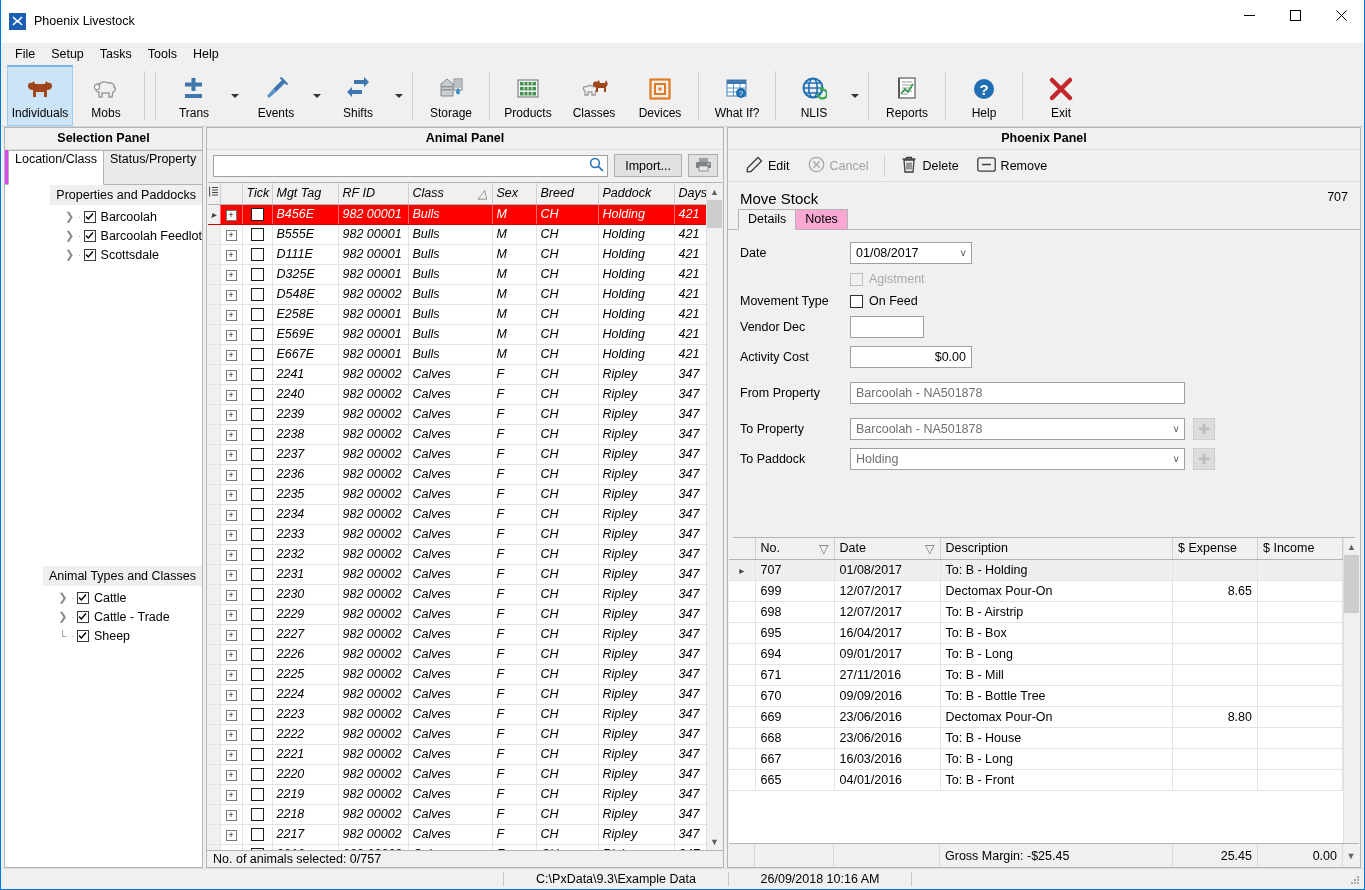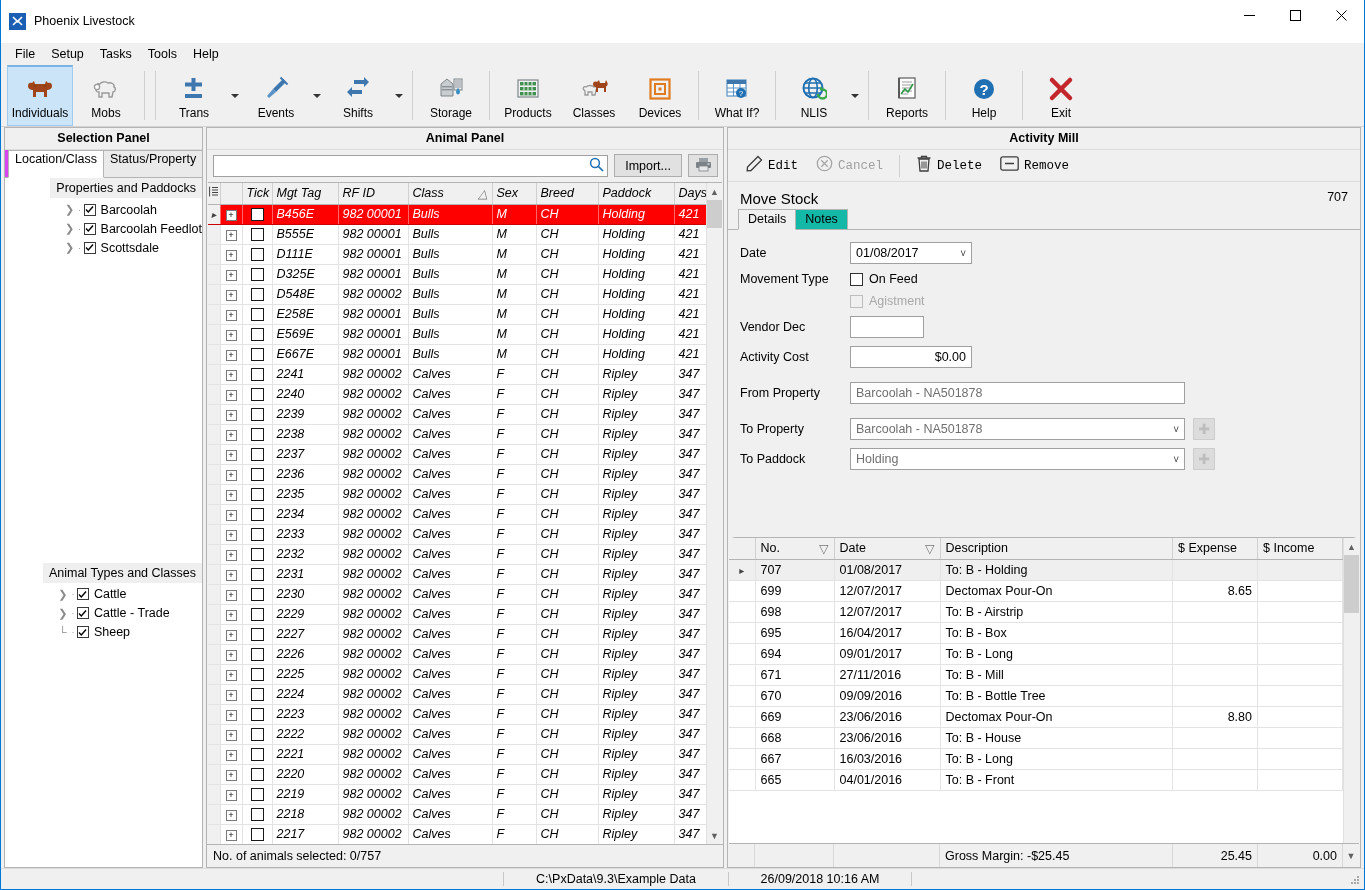--- a/index.html
+++ b/index.html
@@ -85,21 +85,21 @@
 
   .panel { background: #f0f0f0; border: 1px solid #b4b4b4; display: flex; flex-direction: column; }
   .panel-title {
     text-align: center; font-weight: bold; font-size: 12.5px;
     padding: 3px 0 4px 0; background: #f0f0f0;
     border-bottom: 1px solid #dcdcdc;
   }
 
   
   .sel-panel { width: 199px; min-width: 199px; }
-  .tabs-row { display: flex; padding-left: 3px; background: #d946ef; height: 28px; }
+  .tabs-row { display: flex; padding-left: 3px; background: #d946ef; height: 35px; }
   .tab {
     padding: 1px 6px 2px 6px; font-size: 12.5px;
     border: 1px solid #b4b4b4; border-bottom: none;
     background: #eaeaea; margin-right: -1px; cursor: default;
   }
   .tab.active { background: #ffffff; border-bottom: 1px solid #ffffff; position: relative; z-index:2;}
   .sel-body {
     flex: 1; background: #ffffff; border-top: 1px solid #b4b4b4;
     display: flex; flex-direction: column; overflow: hidden; margin-top: -1px; align-items: flex-end;
   }
@@ -177,47 +177,47 @@
   .rowarrow { color:#444; font-size: 10px; }
   .vscroll {
     width: 16px; background: #f0f0f0; border-left: 1px solid #e0e0e0;
     display: flex; flex-direction: column; align-items: center;
     justify-content: space-between; flex: 0 0 auto;
   }
   .vs-btn { width:16px; height:17px; display:flex;align-items:center;justify-content:center;background:#f0f0f0;color:#606060;font-size:9px;}
   .vs-track { flex:1; width:16px; background:#f0f0f0; position:relative; }
   .vs-thumb { position:absolute; top:0; left:0; width:16px; height:28px; background:#cdcdcd; }
   .ap-status {
-    height: 23px; background: #f0f0f0; font-size: 12.5px;
+    height: 17px; background: #f0f0f0; font-size: 12.5px;
     display: flex; align-items: center; padding-left: 6px;
     border-top: 1px solid #b4b4b4;
   }
 
   
   .act-panel { flex: 1; min-width: 0; }
   .act-toolbar {
     height: 32px; display: flex; align-items: center;
     padding-left: 10px; gap: 2px; border-bottom: 1px solid #dcdcdc;
   }
   .act-btn {
     display: flex; align-items: center; gap: 5px;
-    padding: 3px 8px; font-size: 12.5px; cursor: default; font-family: Liberation Mono, monospace;
+    padding: 3px 8px; font-size: 12.5px; cursor: default;
   }
   .act-btn.disabled { color: #a0a0a0; }
   .act-sep { width:1px; height:22px; background:#d0d0d0; margin: 0 6px; }
   .act-title-row {
     display: flex; align-items: flex-start; justify-content: space-between;
     padding: 8px 12px 2px 12px;
   }
   .act-title { font-size: 15px; }
   .act-num { font-size: 12.5px; }
   .act-tabs { display: flex; padding-left: 10px; }
   .act-tab {
     padding: 2px 9px 3px 9px; font-size: 12.5px;
-    border: 1px solid #b4b4b4; border-bottom: none; background: #14b8a6;
+    border: 1px solid #b4b4b4; border-bottom: none; background: #f9a8d4;
     margin-right: -1px; cursor: default;
   }
   .act-tab.active { background: #f0f0f0; border-bottom: 1px solid #f0f0f0; position:relative; z-index:2;}
   .act-body {
     border-top: 1px solid #b4b4b4; margin-top:-1px;
     padding: 12px 12px 0 12px; background: #f0f0f0;
     height: 308px; min-height: 308px;
   }
   .frm-row { display: flex; align-items: center; margin-bottom: 8px; }
   .frm-label { width: 110px; font-size: 12.5px; flex: 0 0 auto; }
@@ -1053,21 +1053,21 @@
                 <div class="vs-thumb"></div>
               </div>
             <div class="vs-btn">▼</div>
           </div>
         </div>
       </div>
       <div class="ap-status">No. of animals selected:   0/757</div>
     </div>
 
     <div class="panel act-panel">
-      <div class="panel-title">Activity Mill</div>
+      <div class="panel-title">Phoenix Panel</div>
 
       <div class="act-toolbar">
         <div class="act-btn">
           <span>
             <svg width="17" height="17" viewBox="0 0 17 17">
                 <path d="M12 1.5 L15.5 5 L5 15.5 L1.2 15.8 L1.5 12 Z" fill="none" stroke="#3c3c3c" stroke-width="1.3"></path>
               </svg>
           </span>
           <span>Edit</span>
         </div>
@@ -1115,31 +1115,31 @@
 
       <div class="act-body">
         <div class="frm-row">
           <div class="frm-label">Date</div>
           <div class="inp" style="width:122px;">
             <span>01/08/2017</span>
             <span class="dd-arrow">˅</span>
           </div>
         </div>
         <div class="frm-row">
+          <div class="frm-label"></div>
+          <div class="frm-chk">
+            <span class="cbox dis"></span>
+            <span class="dis-text">Agistment</span>
+          </div>
+        </div>
+        <div class="frm-row">
           <div class="frm-label">Movement Type</div>
           <div class="frm-chk">
             <span class="cbox"></span>
             <span>On Feed</span>
-          </div>
-        </div>
-        <div class="frm-row">
-          <div class="frm-label"></div>
-          <div class="frm-chk">
-            <span class="cbox dis"></span>
-            <span class="dis-text">Agistment</span>
           </div>
         </div>
         <div class="frm-row">
           <div class="frm-label">Vendor Dec</div>
           <div class="inp" style="width:74px;">
             <span></span>
           </div>
         </div>
         <div class="frm-row">
           <div class="frm-label">Activity Cost</div>

